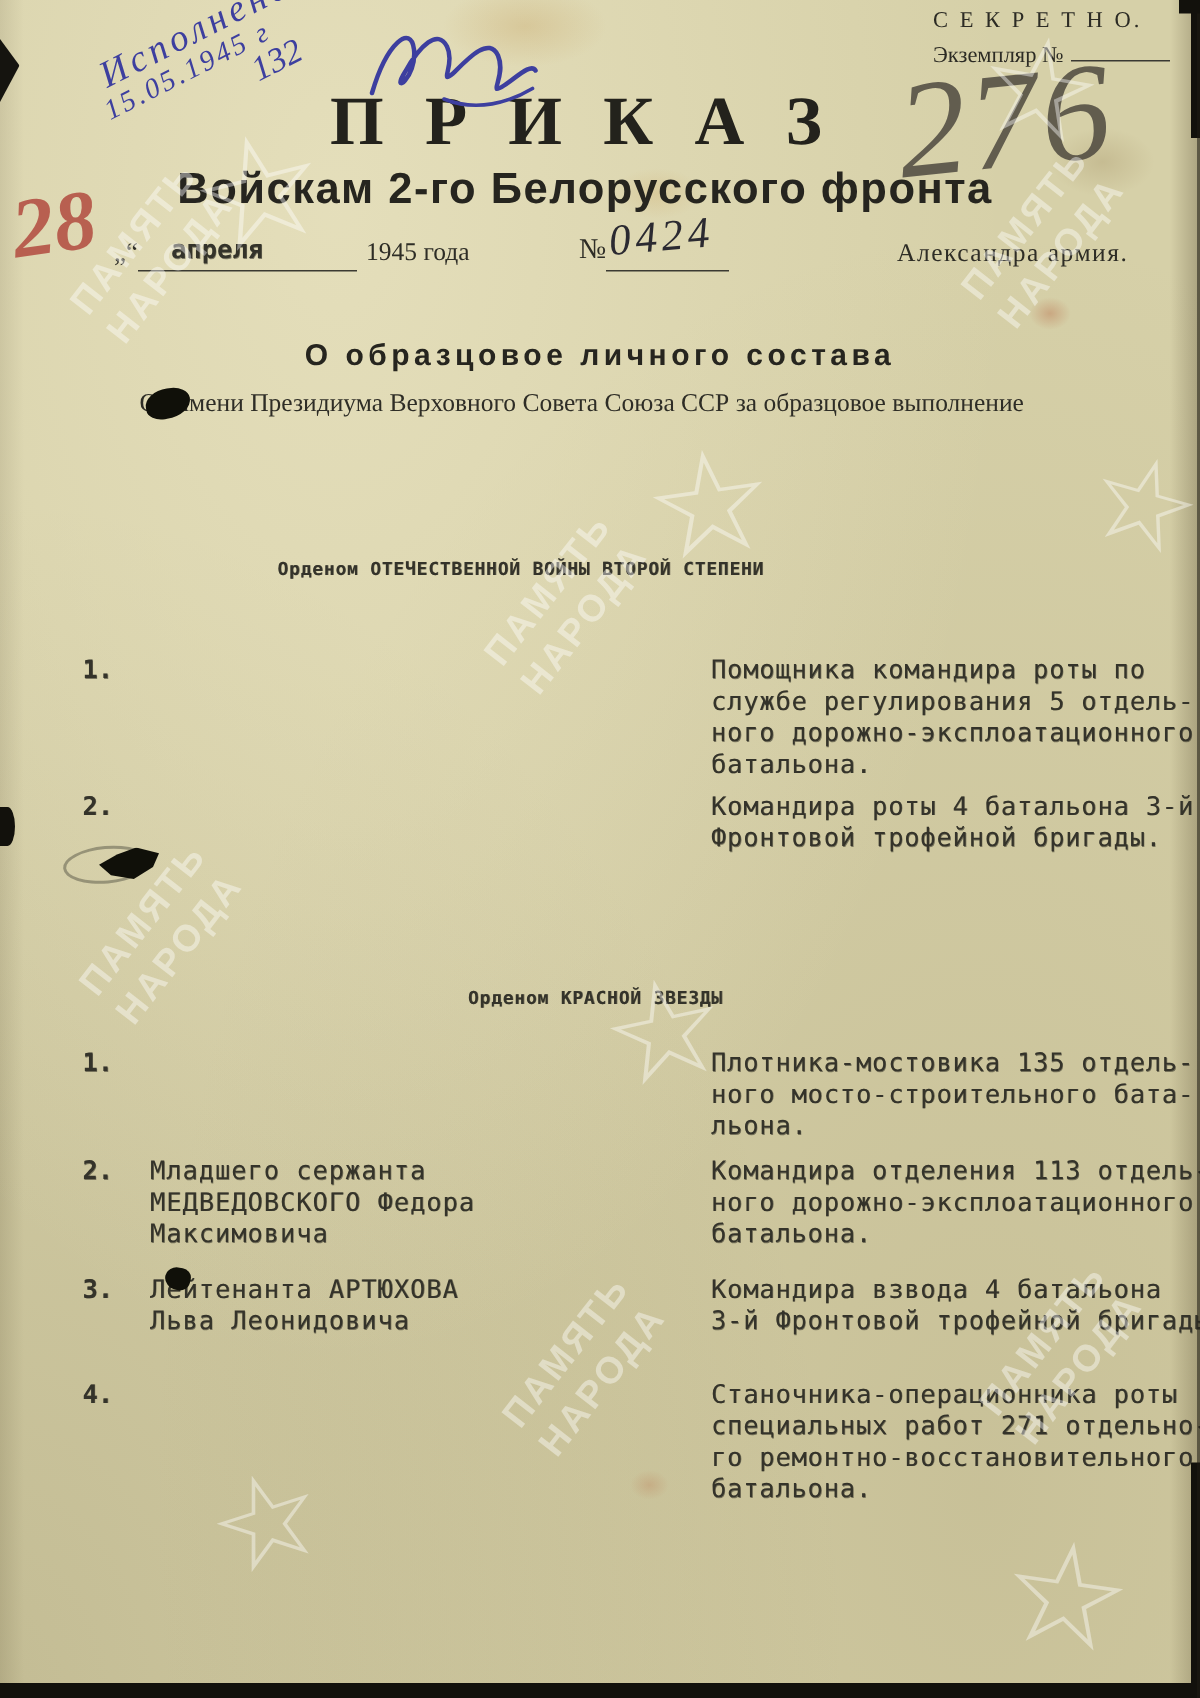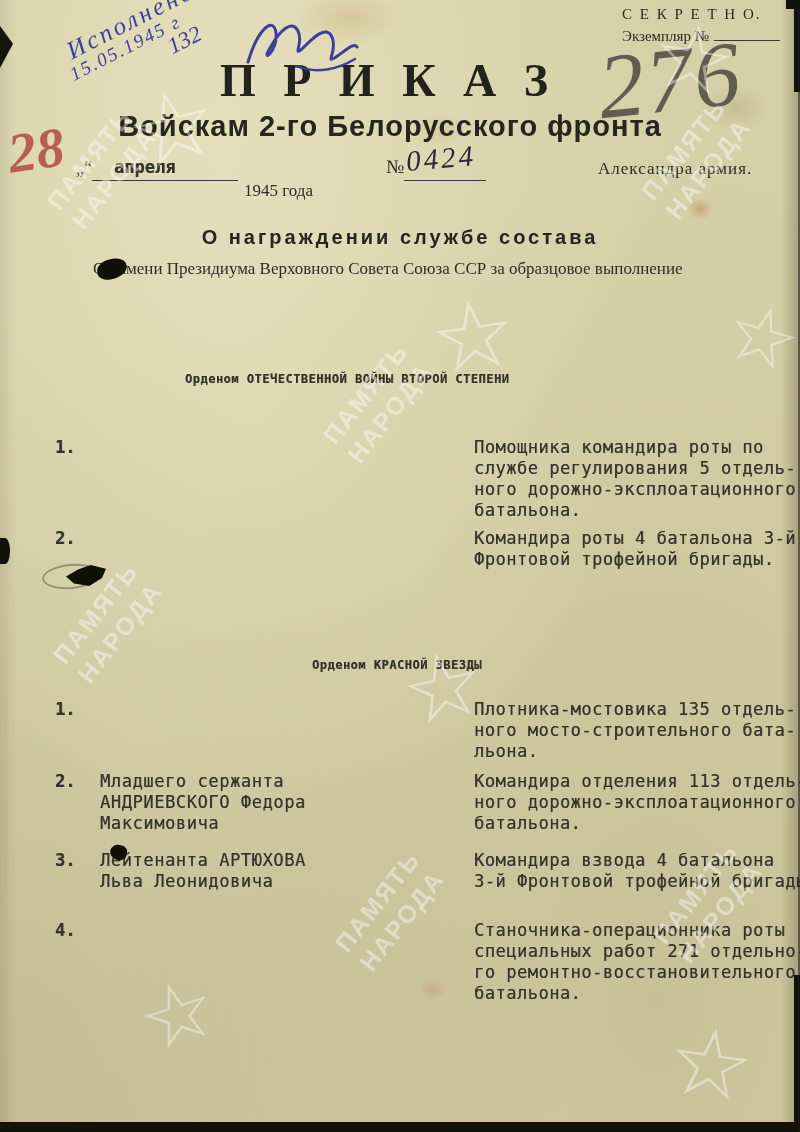--- a/index.html
+++ b/index.html
@@ -28,21 +28,21 @@
     font-family:"Liberation Sans","DejaVu Sans",sans-serif;
     font-size:20px;font-weight:bold;letter-spacing:3px;color:#26251f;z-index:2;}
   .preamble{left:35px;top:258px;width:745px;font-size:17px;line-height:22px;color:#2e2d26;z-index:2;}
   .preamble .ln{white-space:nowrap;}
   .preamble .indent{padding-left:58px;}
   
   .day-quotes{left:76px;top:158px;font-size:18px;color:#2e2d26;z-index:2;}
   .month-underline{left:92px;top:180px;width:146px;border-top:1.6px solid #3b3a32;z-index:2;}
   .month{left:114px;top:157px;font-family:"DejaVu Sans Mono","Liberation Mono",monospace;
     font-size:17px;font-weight:bold;color:#33322a;z-index:2;}
-  .year{left:244px;top:158px;font-size:17px;color:#2e2d26;z-index:2;margin-top:23px;}
+  .year{left:244px;top:158px;font-size:17px;color:#2e2d26;z-index:2;}
   .numsign{left:386px;top:156px;font-size:19px;color:#2e2d26;z-index:2;}
   .num-underline{left:404px;top:180px;width:82px;border-top:1.6px solid #3b3a32;z-index:2;}
   .order-number{left:406px;top:142px;font-style:italic;font-size:29px;letter-spacing:3px;
     color:#2b2a31;transform:rotate(-5deg);z-index:2;}
   .army{left:598px;top:159px;font-size:17px;letter-spacing:1px;color:#2e2d26;z-index:2;}
   
   .tw{font-family:"DejaVu Sans Mono","Liberation Mono",monospace;color:#34332a;
     text-shadow:.4px .4px .3px rgba(45,44,34,.55);z-index:2;}
   .sec-header{font-size:12px;font-weight:bold;letter-spacing:.5px;text-align:right;}
   .sec1-header{left:185px;top:372px;}
@@ -130,21 +130,21 @@
   <div class="abs red-day">28</div>
   <span class="abs day-quotes">„“</span>
   <div class="abs month-underline"></div>
   <span class="abs month tw">апреля</span>
   <span class="abs year">1945 года</span>
   <span class="abs numsign">№</span>
   <div class="abs num-underline"></div>
   <span class="abs order-number">0424</span>
   <span class="abs army">Александра армия.</span>
 
-  <h3 class="abs subject">О награждении службе состава</h3>
+  <h3 class="abs subject">О образцовое личного состава</h3>
   <div class="abs preamble">
     <div class="ln indent">От имени Президиума Верховного Совета Союза ССР за образцовое выполнение</div>
   </div>
 
   <div class="abs tw sec-header sec1-header">Орденом  ОТЕЧЕСТВЕННОЙ ВОЙНЫ ВТОРОЙ СТЕПЕНИ</div>
 
   <div class="abs tw entry-num col-num r1">1.</div>
   <div class="abs tw entry-pos col-pos r1">Помощника командира роты по
 службе регулирования 5 отдель-
 ного дорожно-эксплоатационного
@@ -156,21 +156,21 @@
 
   <div class="abs tw sec-header sec2-header">Орденом   КРАСНОЙ ЗВЕЗДЫ</div>
 
   <div class="abs tw entry-num col-num r3">1.</div>
   <div class="abs tw entry-pos col-pos r3">Плотника-мостовика 135 отдель-
 ного мосто-строительного бата-
 льона.</div>
 
   <div class="abs tw entry-num col-num r4">2.</div>
   <div class="abs tw entry-name col-name r4">Младшего сержанта
-АНДРИЕВСКОГО Федора
+МЕДВЕДОВСКОГО Федора
 Максимовича</div>
   <div class="abs tw entry-pos col-pos r4">Командира отделения 113 отдель-
 ного дорожно-эксплоатационного
 батальона.</div>
 
   <div class="abs tw entry-num col-num r5">3.</div>
   <div class="abs tw entry-name col-name r5">Лейтенанта АРТЮХОВА
 Льва Леонидовича</div>
   <div class="abs tw entry-pos col-pos r5">Командира взвода 4 батальона
 3-й Фронтовой трофейной бригады.</div>

